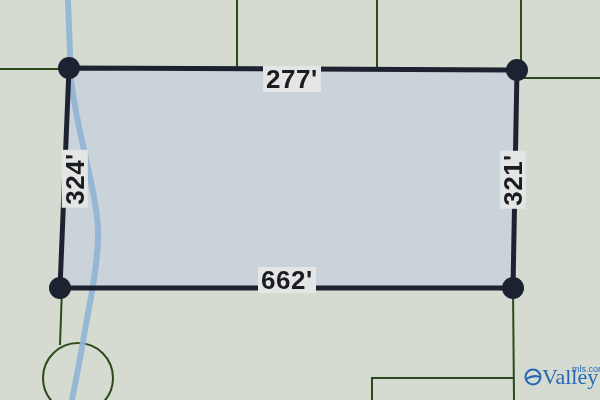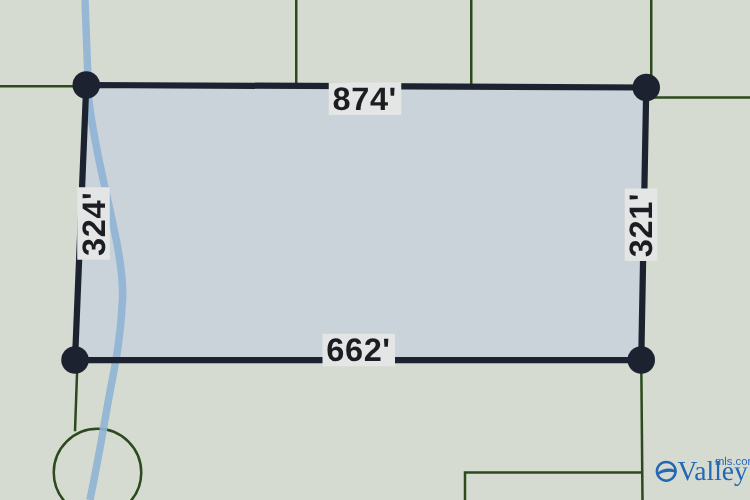--- a/index.html
+++ b/index.html
@@ -52,21 +52,21 @@
   <path d="M68,0 C69,30 70,55 71,80 C78,140 100,200 98,240 C96,280 90,300 85,330 C80,360 75,385 72,400" stroke="#8fb4d4" stroke-width="6" fill="none" opacity="0.9"></path>
 
   <polygon points="69,68 517,70 513,288 60,288" fill="none" stroke="#1c2230" stroke-width="5"></polygon>
 
   <circle cx="69" cy="68" r="11" fill="#1c2230"></circle>
   <circle cx="517" cy="70" r="11" fill="#1c2230"></circle>
   <circle cx="513" cy="288" r="11" fill="#1c2230"></circle>
   <circle cx="60" cy="288" r="11" fill="#1c2230"></circle>
 </svg>
 
-<div class="label" style="left:263px; top:66px;">874'</div>
+<div class="label" style="left:263px; top:66px;">277'</div>
 <div class="label" style="left:258px; top:267px;">662'</div>
 <div class="label vert" style="left:46px; top:166px;">324'</div>
 <div class="label vert" style="left:484px; top:167px;">321'</div>
 
 <div id="logo">
   <svg width="18" height="18" viewBox="0 0 18 18">
     <circle cx="9" cy="9" r="7.5" fill="none" stroke="#2467b5" stroke-width="2"></circle>
     <path d="M2,10 Q9,5 16,8 L16,10 Q9,8 2,12 Z" fill="#2467b5"></path>
   </svg>
   <span class="word">

